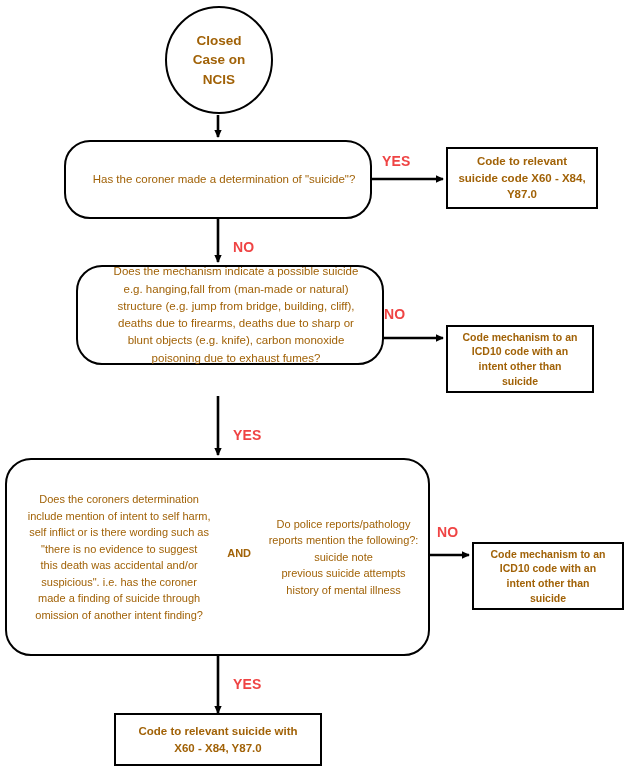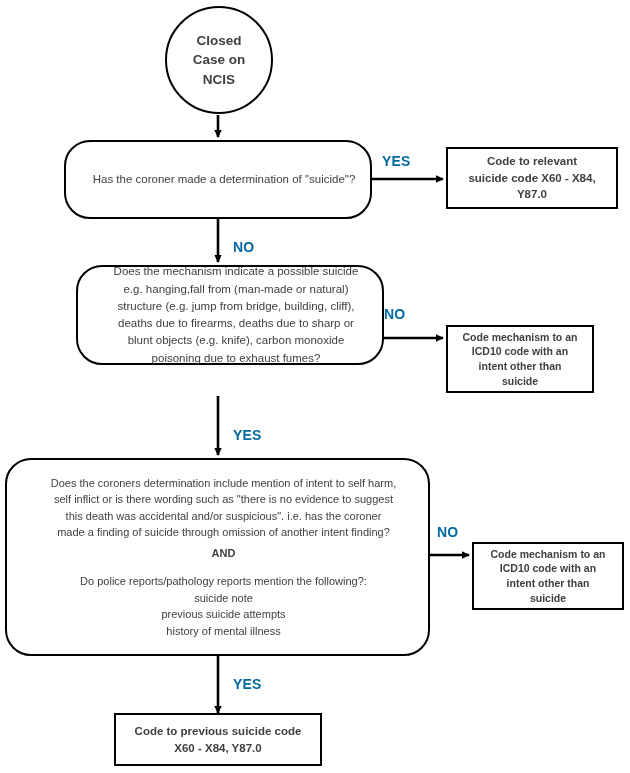--- a/index.html
+++ b/index.html
@@ -22,21 +22,21 @@
     width: 630px;
     height: 773px;
   }
   .node {
     position: absolute;
     box-sizing: border-box;
     display: flex;
     align-items: center;
     justify-content: center;
     text-align: center;
-    color: #404040;
+    color: #a16207;
     background: #ffffff;
   }
   .node-circle {
     border: 2px solid #000000;
     border-radius: 50%;
     font-weight: bold;
     font-size: 13.5px;
     line-height: 1.45;
   }
   .node-rounded {
@@ -58,21 +58,21 @@
     margin-top: 21px;
   }
   .inner {
     padding: 0 8px;
     white-space: pre-line;
   }
   .edge-label {
     position: absolute;
     font-weight: bold;
     font-size: 14px;
-    color: #0369a1;
+    color: #ef4444;
     letter-spacing: 0.2px;
     white-space: nowrap;
   }
   .and-label {
     font-weight: bold;
   }
 </style>
 </head>
 <body>
 
@@ -103,21 +103,21 @@
   <div class="node node-circle" style="left:165px; top:6px; width:108px; height:108px;">
     <span class="inner">Closed
 Case on
 NCIS</span>
   </div>
 
   <div class="node node-rounded" style="left:64px; top:140px; width:308px; height:79px;">
     <span class="inner">Has the coroner made a determination of "suicide"?</span>
   </div>
 
-  <div class="node node-rect" style="left:446px; top:147px; width:172px; height:62px;">
+  <div class="node node-rect" style="left:446px; top:147px; width:152px; height:62px;">
     <span class="inner">Code to relevant
 suicide code X60 - X84,
 Y87.0</span>
   </div>
 
   <div class="node node-rounded" style="left:76px; top:265px; width:308px; height:100px;">
     <span class="inner">Does the mechanism indicate a possible suicide
 e.g.  hanging,fall from (man-made or natural)
 structure (e.g. jump from bridge, building, cliff),
 deaths due to firearms, deaths due to sharp or
@@ -125,41 +125,41 @@
 poisoning due to exhaust fumes?</span>
   </div>
 
   <div class="node node-rect small" style="left:446px; top:304px; width:148px; height:68px;">
     <span class="inner">Code mechanism to an
 ICD10 code with an
 intent other than
 suicide</span>
   </div>
 
-  <div class="node node-rounded" style="left:5px; top:458px; width:425px; height:198px; flex-direction:column; justify-content:center; font-size:11px;">
+  <div class="node node-rounded" style="left:5px; top:458px; width:425px; height:198px; flex-direction:row; justify-content:center; font-size:11px;">
     <span class="inner">Does the coroners determination include mention of intent to self harm,
 self inflict or is there wording such as  "there is no evidence to suggest
 this death was accidental and/or suspicious".  i.e. has the coroner
 made a finding of suicide through omission of another intent finding?</span>
     <span class="inner and-label" style="margin:4px 0 12px;">AND</span>
     <span class="inner">Do police reports/pathology reports mention the following?:
 suicide note
 previous suicide attempts
 history of mental illness</span>
   </div>
 
   <div class="node node-rect small" style="left:472px; top:521px; width:152px; height:68px;">
     <span class="inner">Code mechanism to an
 ICD10 code with an
 intent other than
 suicide</span>
   </div>
 
   <div class="node node-rect" style="left:114px; top:713px; width:208px; height:53px;">
-    <span class="inner">Code to previous suicide code
+    <span class="inner">Code to relevant suicide with
 X60 - X84, Y87.0</span>
   </div>
 
   <div class="edge-label" style="left:382px; top:153px;">YES</div>
 
   <div class="edge-label" style="left:233px; top:239px;">NO</div>
 
   <div class="edge-label" style="left:384px; top:306px;">NO</div>
 
   <div class="edge-label" style="left:233px; top:427px;">YES</div>

